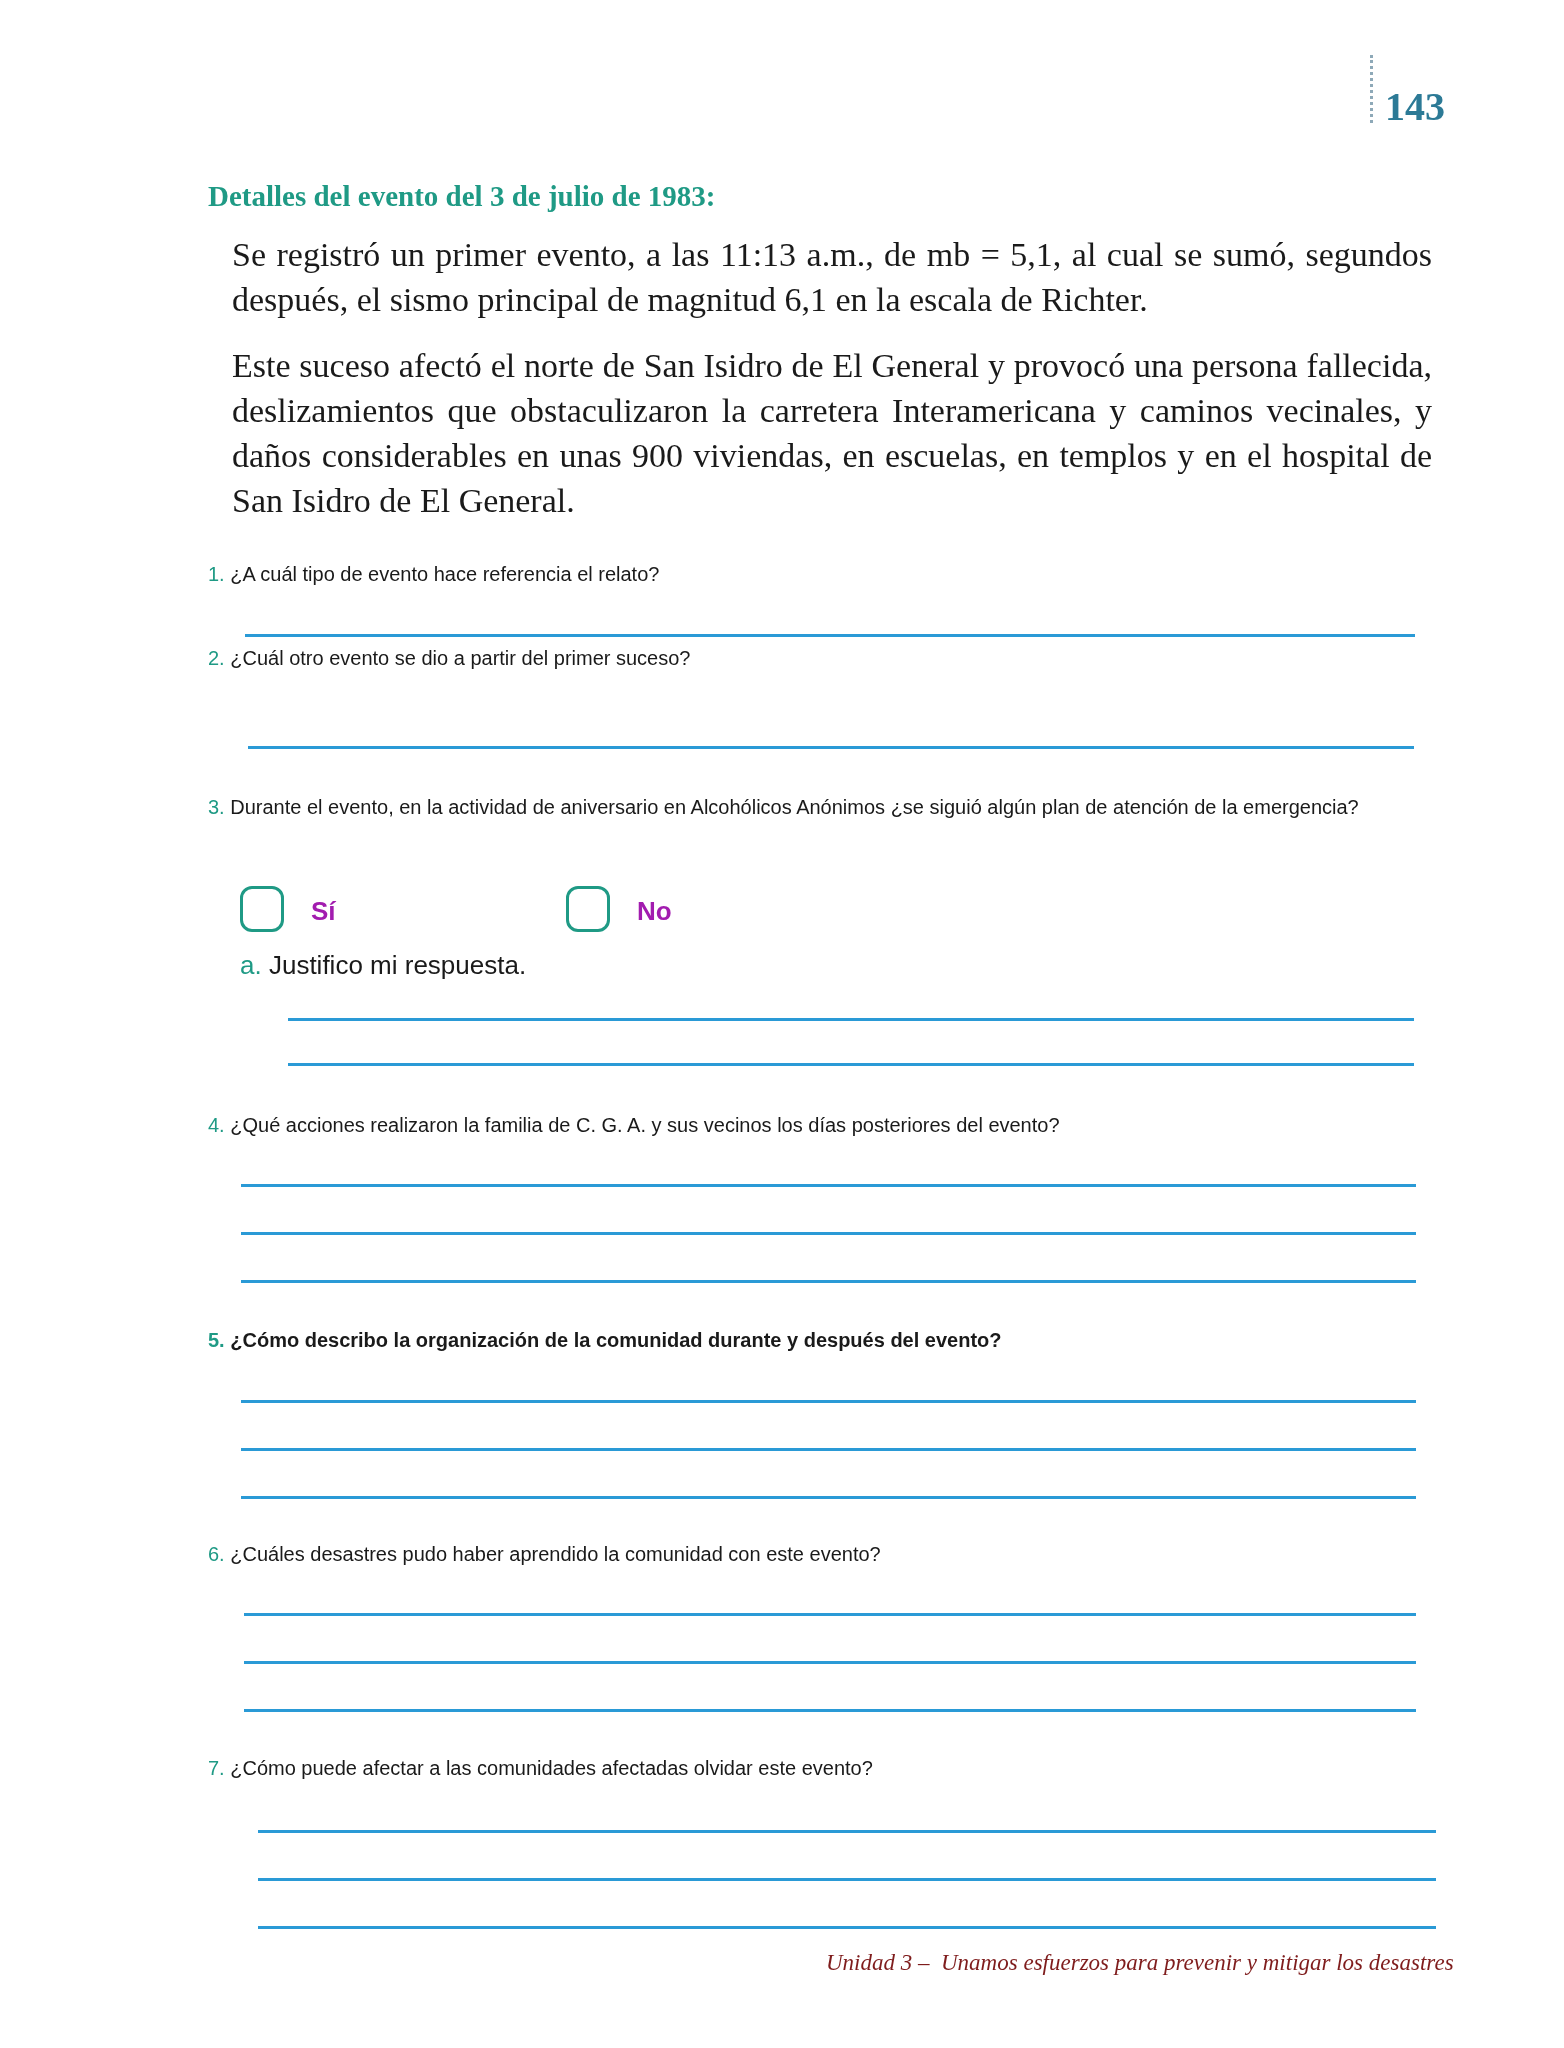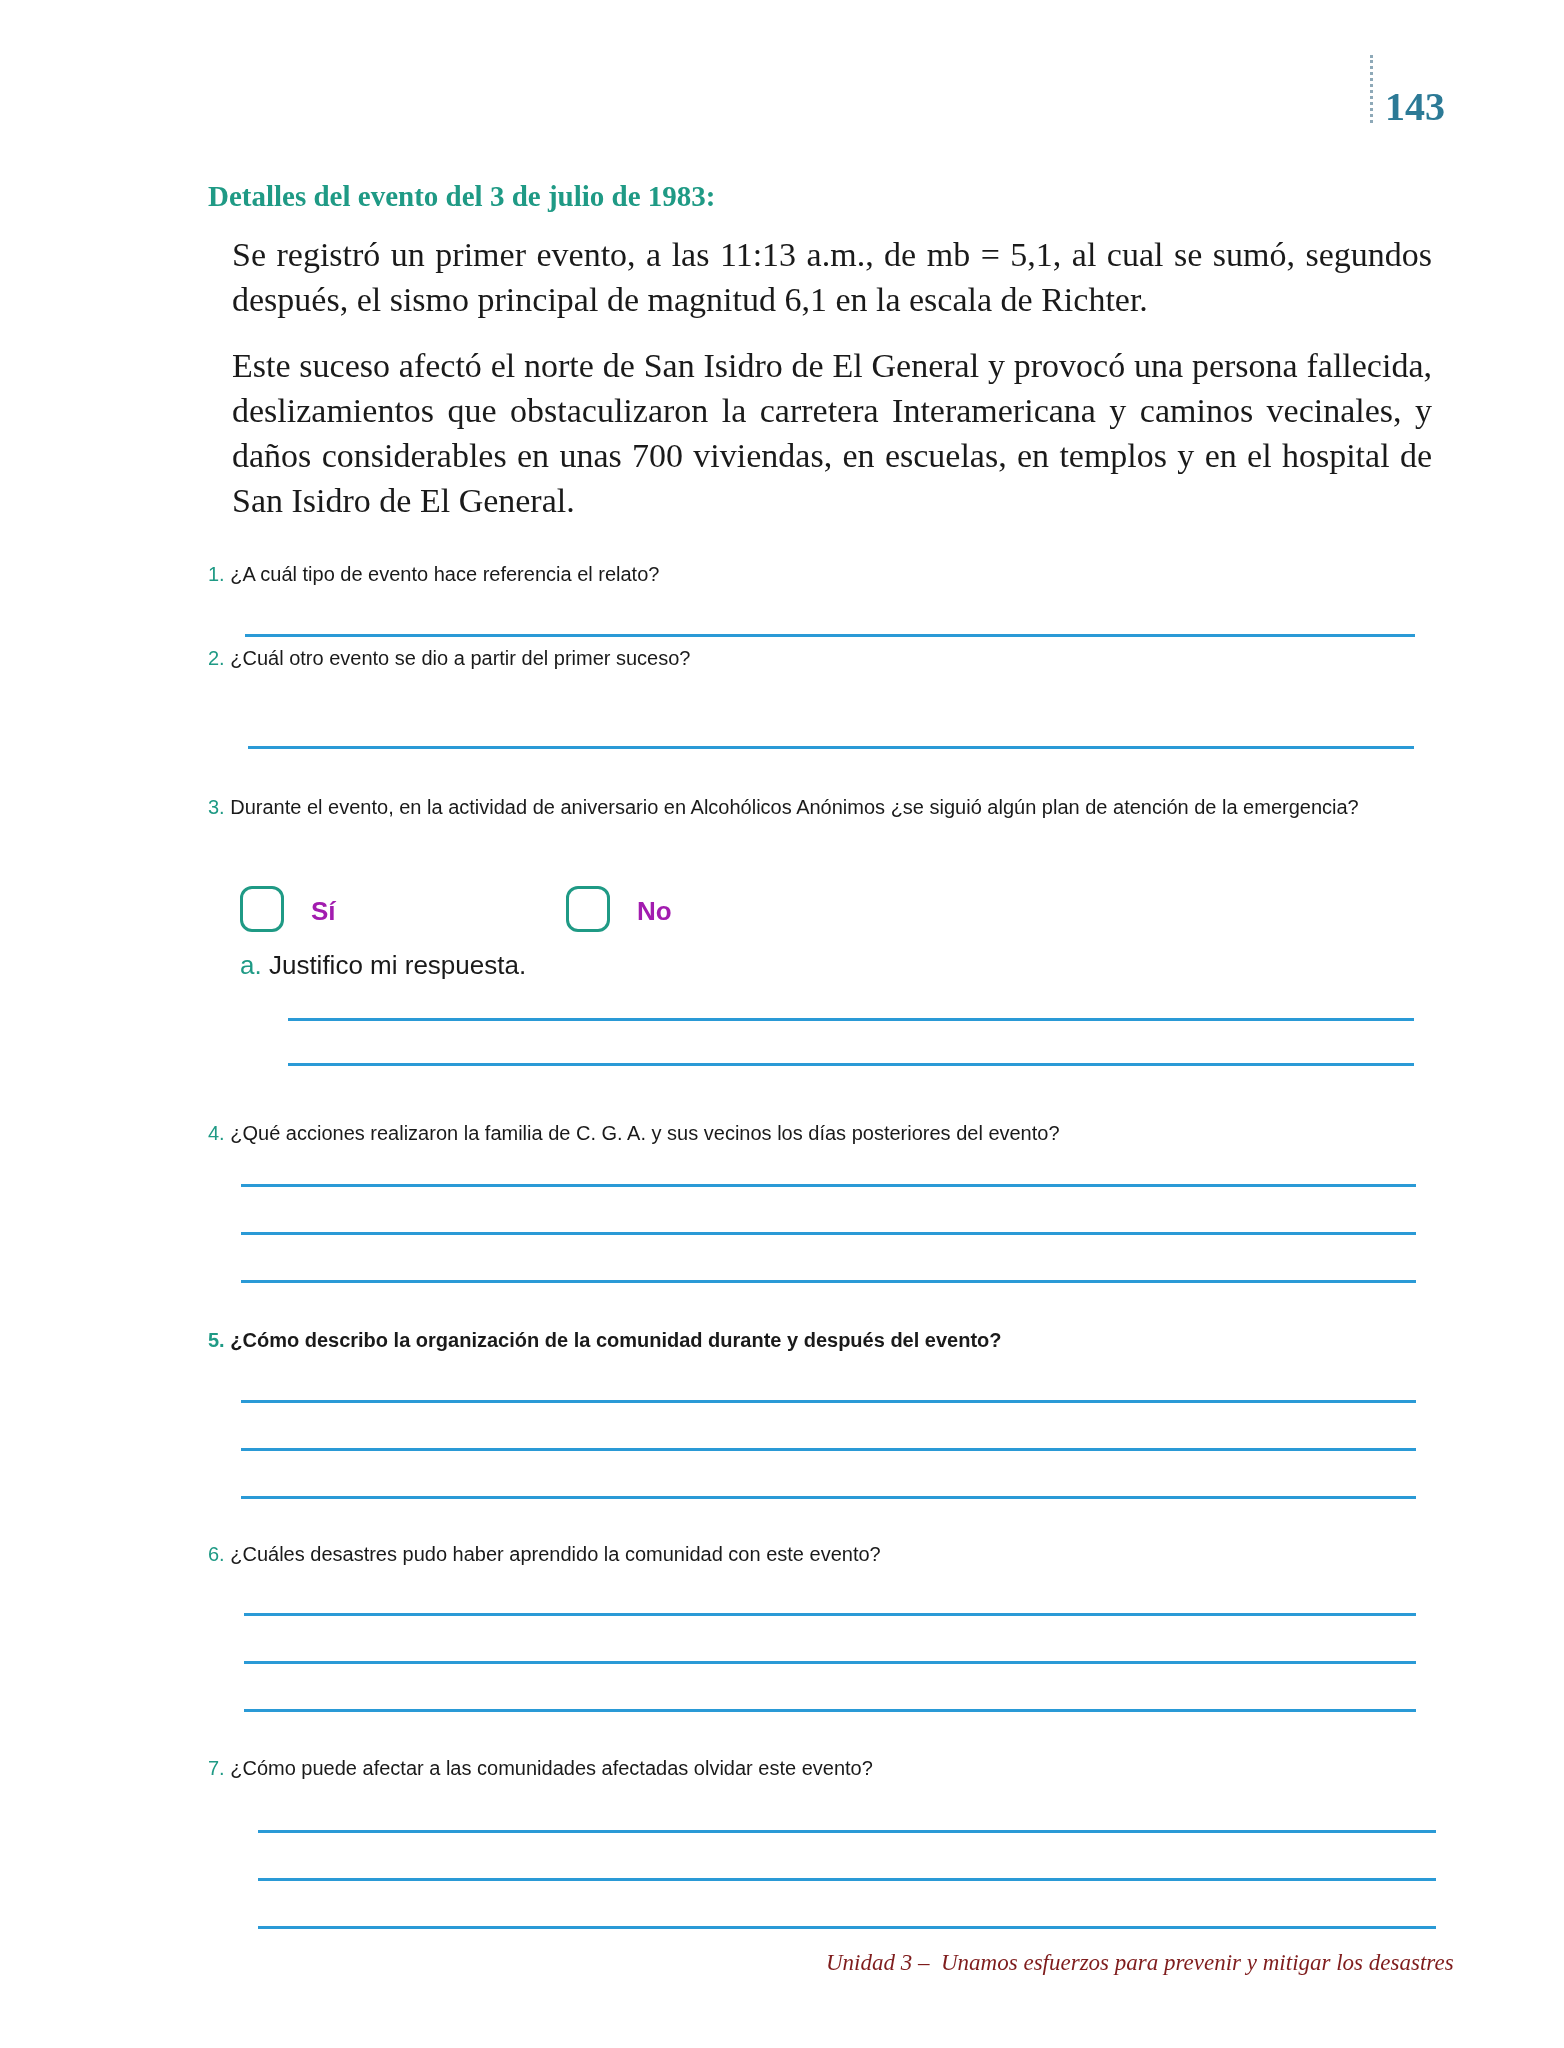--- a/index.html
+++ b/index.html
@@ -23,21 +23,21 @@
 </head>
 <body>
 
 <div class="page-num-wrap">
   <div class="page-rule"></div>
   <div class="page-num">143</div>
 </div>
 
 <div class="heading">Detalles del evento del 3 de julio de 1983:</div>
 <div class="para p1">Se registró un primer evento, a las 11:13 a.m., de mb = 5,1, al cual se sumó, segundos después, el sismo principal de magnitud 6,1 en la escala de Richter.</div>
-<div class="para p2">Este suceso afectó el norte de San Isidro de El General y provocó una persona fallecida, deslizamientos que obstaculizaron la carretera Interamericana y caminos vecinales, y daños considerables en unas 700 viviendas, en escuelas, en templos y en el hospital de San Isidro de El General.</div>
+<div class="para p2">Este suceso afectó el norte de San Isidro de El General y provocó una persona fallecida, deslizamientos que obstaculizaron la carretera Interamericana y caminos vecinales, y daños considerables en unas 900 viviendas, en escuelas, en templos y en el hospital de San Isidro de El General.</div>
 
 <div class="question" style="top:556px;">
   <span class="qnum">1.</span>
   <span class="qtext">¿A cuál tipo de evento hace referencia el relato?</span>
 </div>
 <div class="line" style="left:245px; width:1170px; top:634px;"></div>
 
 <div class="question" style="top:640px;">
   <span class="qnum">2.</span>
   <span class="qtext">¿Cuál otro evento se dio a partir del primer suceso?</span>
@@ -52,21 +52,21 @@
 <div class="cb-label" style="left:311px; top:896px;">Sí</div>
 <div class="checkbox" style="left:566px; top:886px;"></div>
 <div class="cb-label" style="left:637px; top:896px;">No</div>
 <div class="sub" style="left:240px; top:950px;">
   <span class="qnum">a.</span>
   <span class="qtext">Justifico mi respuesta.</span>
 </div>
 <div class="line" style="left:288px; width:1126px; top:1018px;"></div>
 <div class="line" style="left:288px; width:1126px; top:1063px;"></div>
 
-<div class="question" style="top:1107px;margin-top:8px;">
+<div class="question" style="top:1107px;">
   <span class="qnum">4.</span>
   <span class="qtext">¿Qué acciones realizaron la familia de C. G. A. y sus vecinos los días posteriores del evento?</span>
 </div>
 <div class="line" style="left:241px; width:1175px; top:1184px;"></div>
 <div class="line" style="left:241px; width:1175px; top:1232px;"></div>
 <div class="line" style="left:241px; width:1175px; top:1280px;"></div>
 
 <div class="question" style="top:1322px;font-weight:bold;">
   <span class="qnum">5.</span>
   <span class="qtext">¿Cómo describo la organización de la comunidad durante y después del evento?</span>

